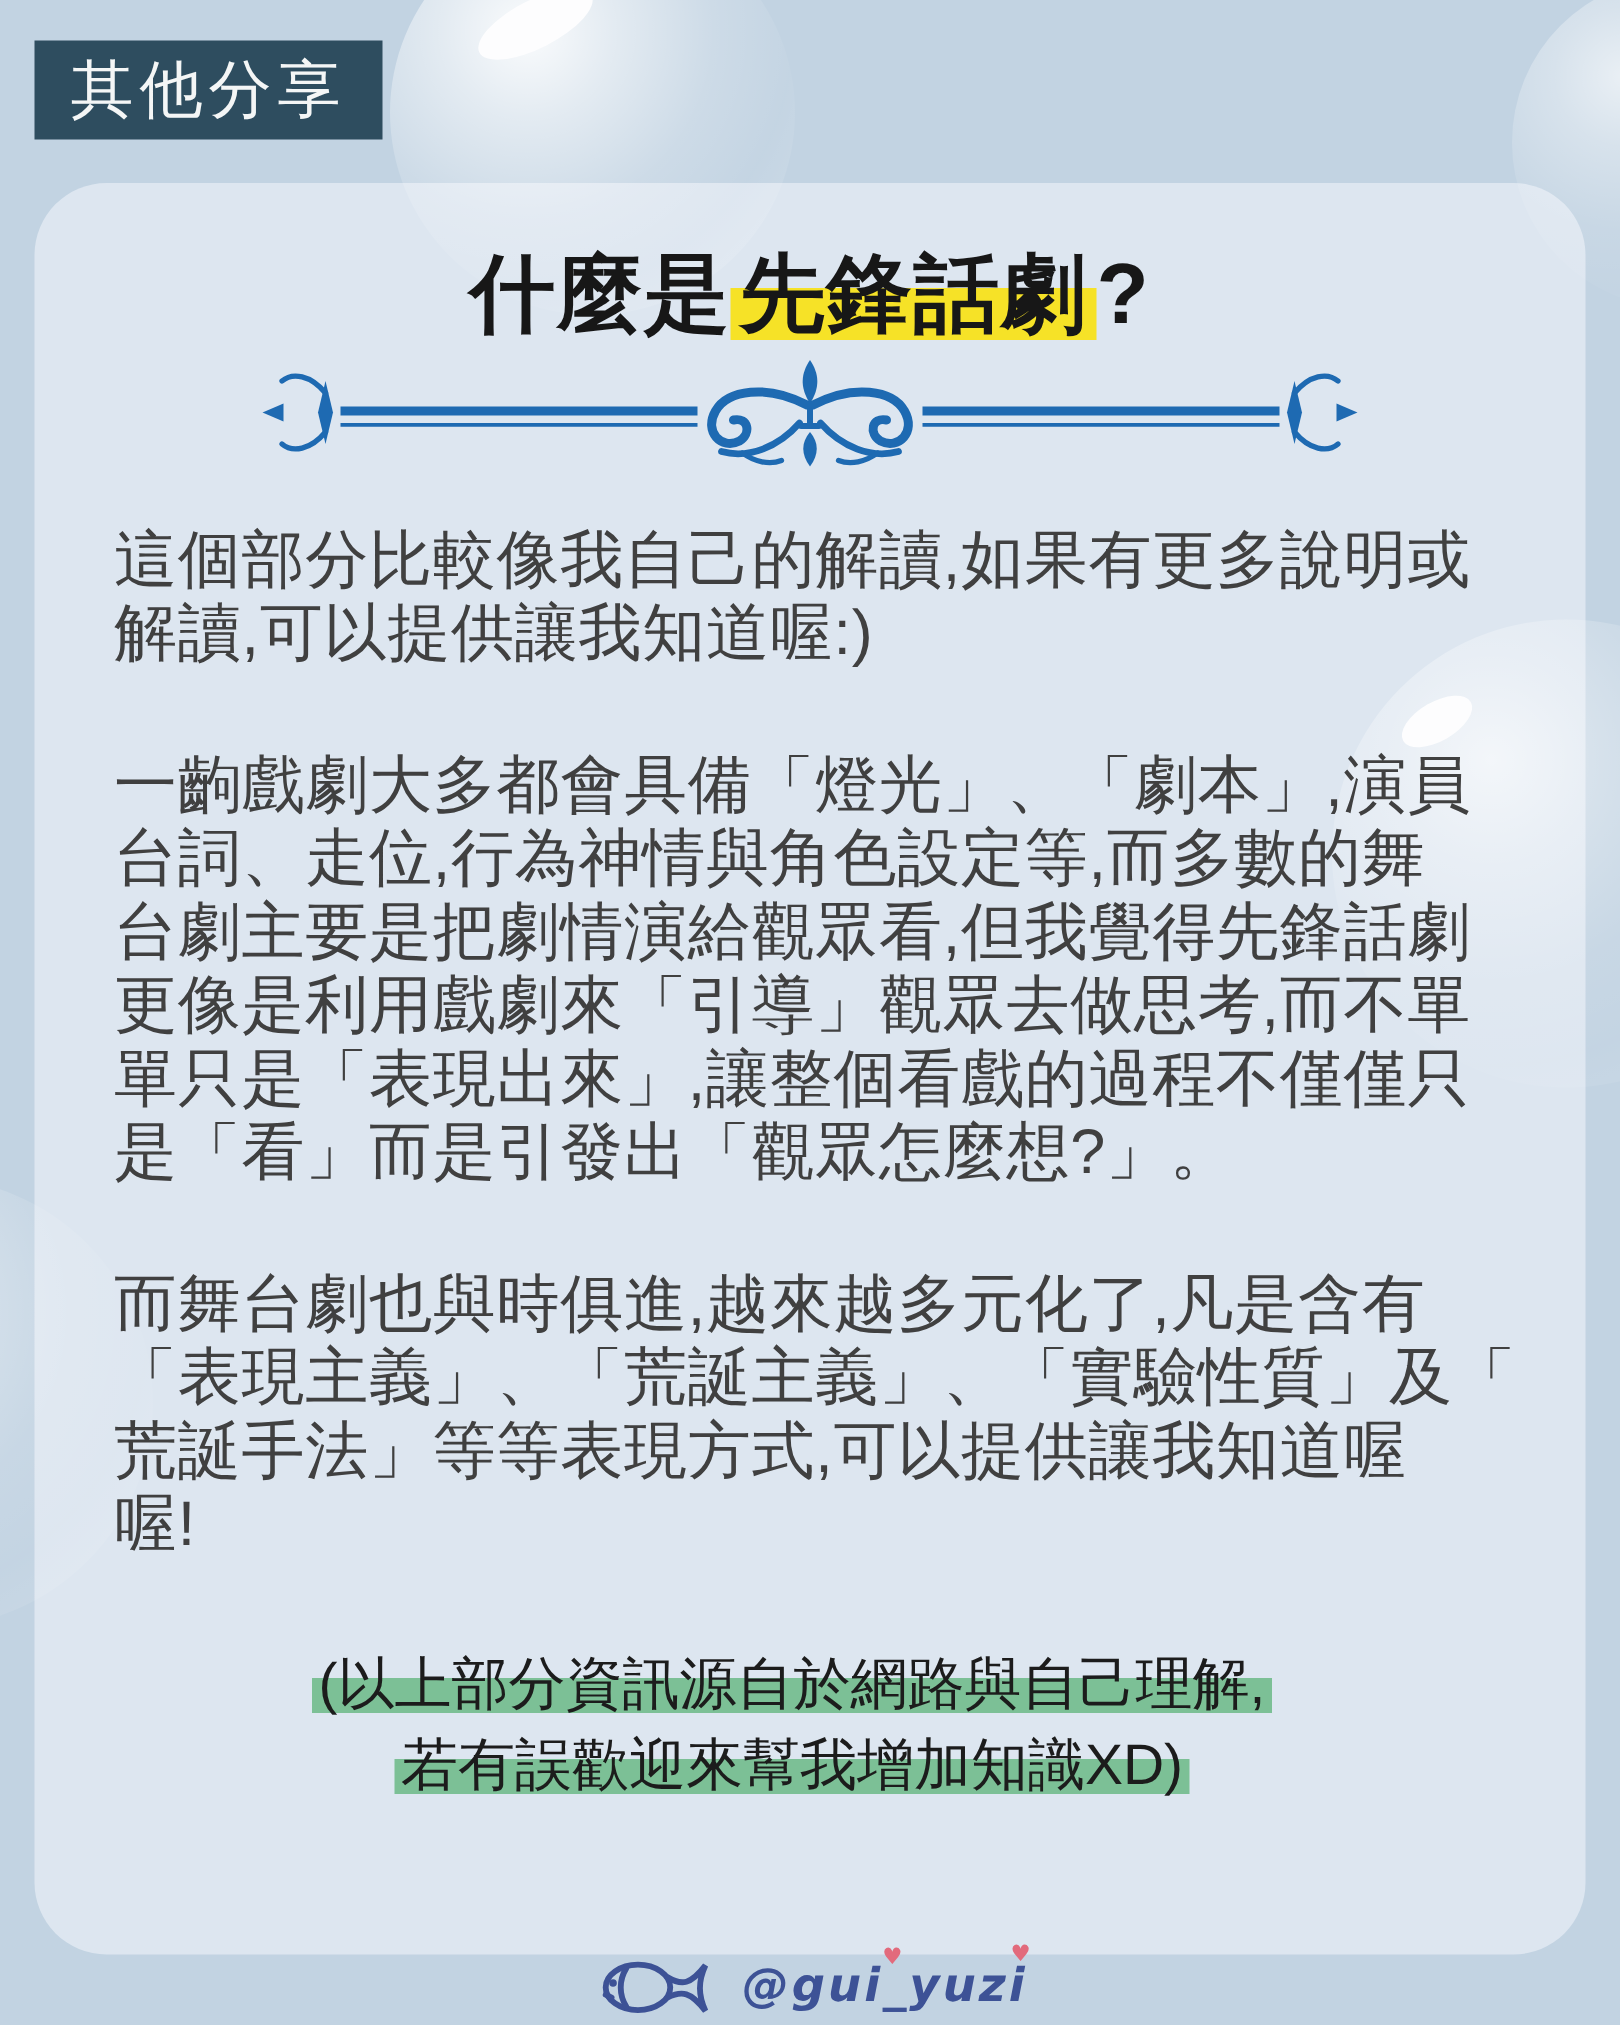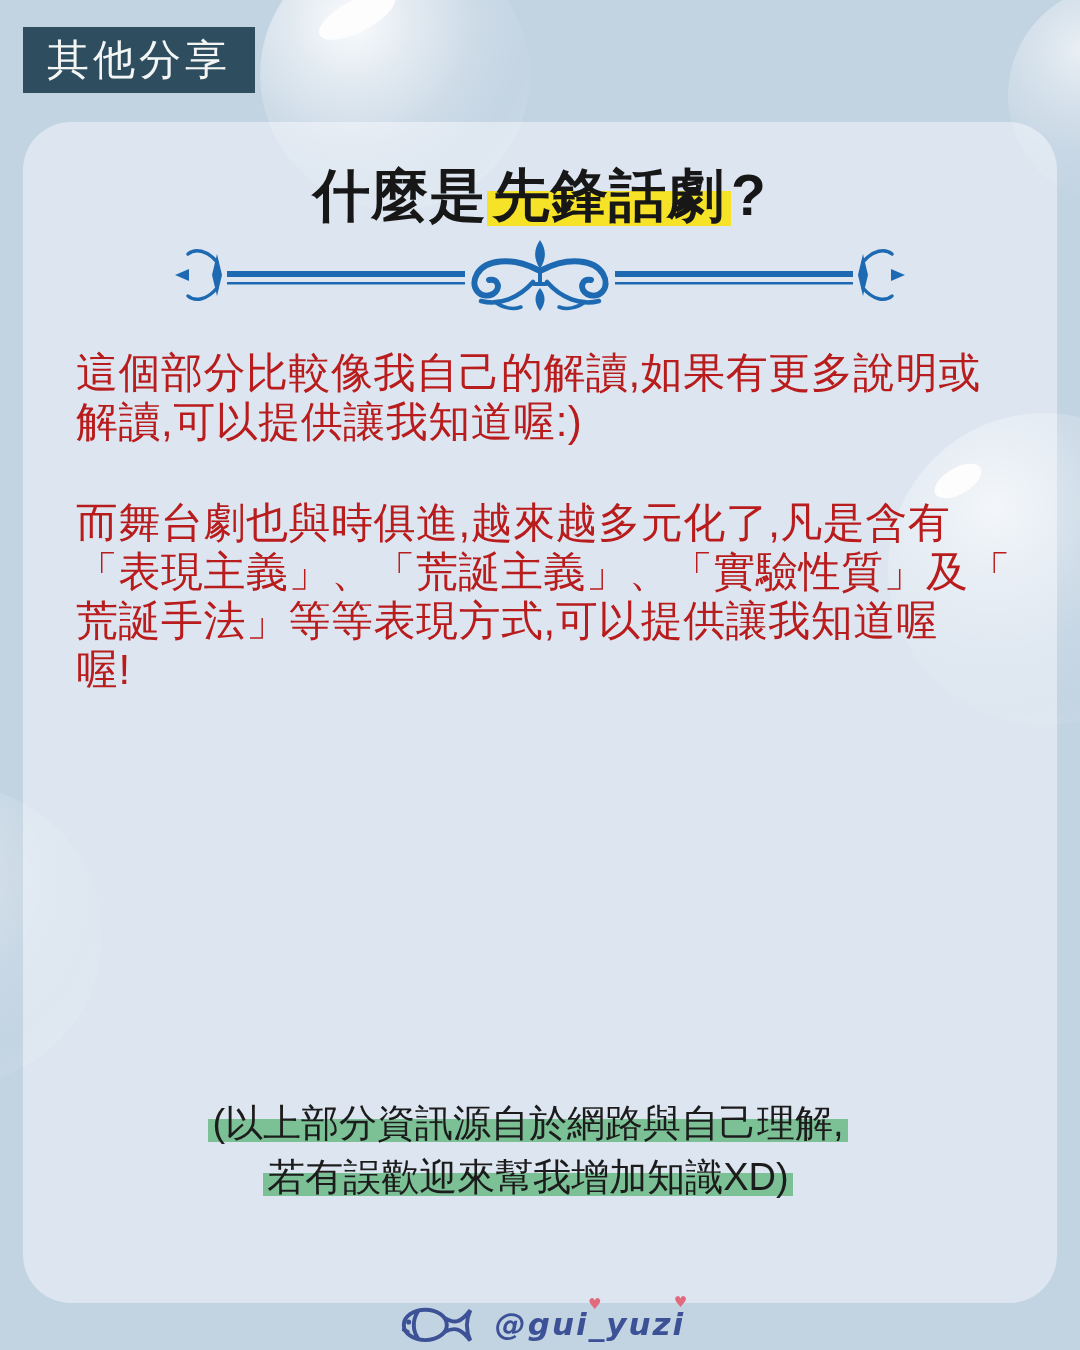--- a/index.html
+++ b/index.html
@@ -58,21 +58,21 @@
     padding:0 6px;
   }
   
   .divider{
     position:absolute;left:0;top:238px;width:1080px;z-index:3;
     display:flex;justify-content:center;
   }
   
   .body-text{
     position:absolute;left:76px;top:348px;width:936px;z-index:3;
-    font-size:42px;line-height:49px;letter-spacing:0.5px;color:#b91c1c;
+    font-size:42px;line-height:49px;letter-spacing:0.5px;color:#404040;
   }
   .body-text .para{margin-bottom:52px;}
   .body-text .para:last-child{margin-bottom:12px;}
   
   .footnote{
     position:absolute;left:0;top:1096px;width:1056px;z-index:3;
     text-align:center;font-size:38px;line-height:54px;color:#1c1c1c;
   }
   .hl-green{
     background:linear-gradient(to bottom,transparent 40%,#7cc096 40%,#7cc096 96%,transparent 96%);
@@ -144,20 +144,28 @@
     </g>
   </svg>
 </div>
 
 <div class="body-text">
   <div class="para">
     <div>這個部分比較像我自己的解讀,如果有更多說明或</div>
     <div>解讀,可以提供讓我知道喔:)</div>
   </div>
   <div class="para">
+    <div>一齣戲劇大多都會具備「燈光」、「劇本」,演員</div>
+    <div>台詞、走位,行為神情與角色設定等,而多數的舞</div>
+    <div>台劇主要是把劇情演給觀眾看,但我覺得先鋒話劇</div>
+    <div>更像是利用戲劇來「引導」觀眾去做思考,而不單</div>
+    <div>單只是「表現出來」,讓整個看戲的過程不僅僅只</div>
+    <div>是「看」而是引發出「觀眾怎麼想?」。</div>
+  </div>
+  <div class="para">
     <div>而舞台劇也與時俱進,越來越多元化了,凡是含有</div>
     <div>「表現主義」、「荒誕主義」、「實驗性質」及「</div>
     <div>荒誕手法」等等表現方式,可以提供讓我知道喔</div>
     <div>喔!</div>
   </div>
 </div>
 
 <div class="footnote">
   <div>
     <span class="hl-green">(以上部分資訊源自於網路與自己理解,</span>

